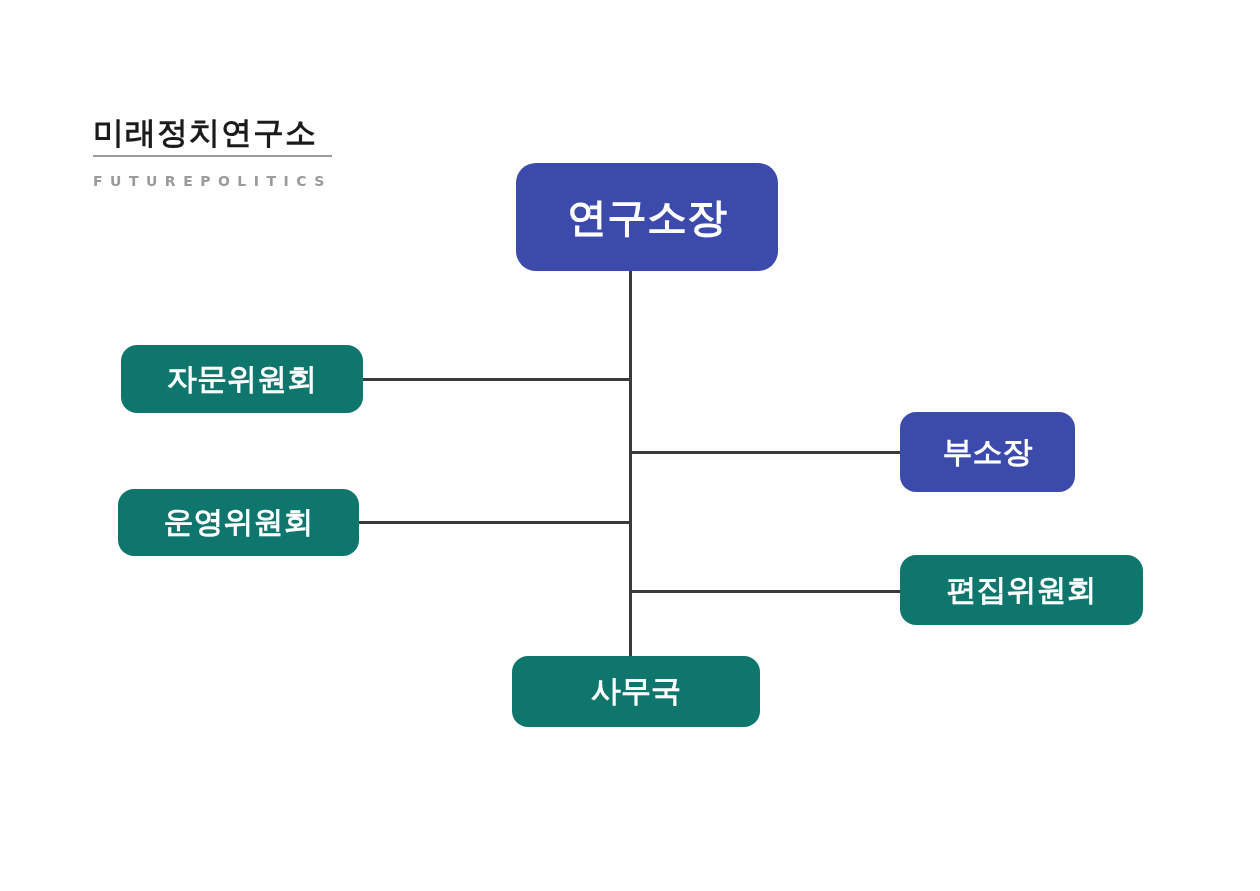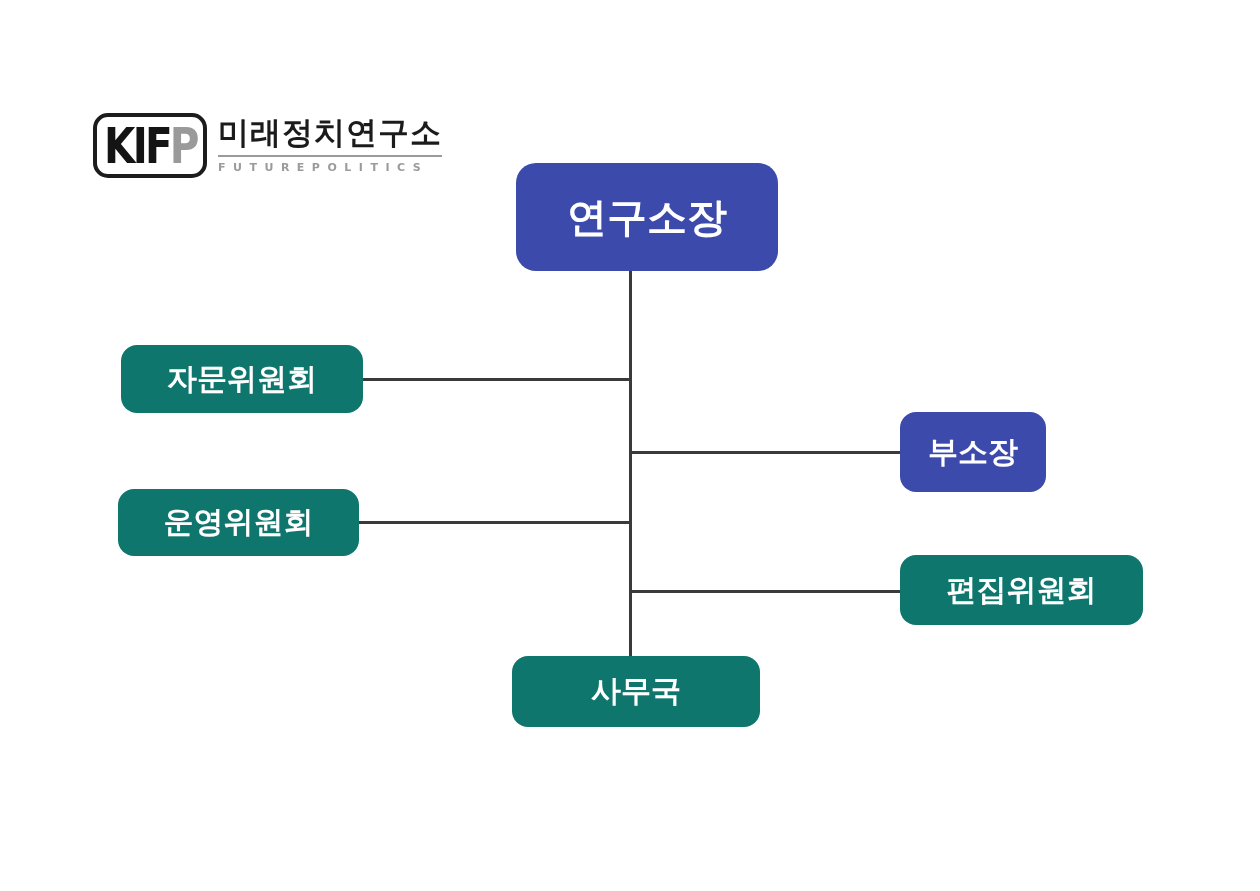--- a/index.html
+++ b/index.html
@@ -55,22 +55,22 @@
     font-size: 31px;
     font-weight: bold;
     color: #1b1b1b;
     letter-spacing: 1px;
     line-height: 1.15;
     padding-bottom: 4px;
     border-bottom: 2px solid #9a9a9a;
     white-space: nowrap;
   }
   .logo-english {
-    margin-top: 4px;
-    font-size: 11px;
+    margin-top: 16px;
+    font-size: 14px;
     font-weight: bold;
     color: #9b9b9b;
     letter-spacing: 7.5px;
     white-space: nowrap;
   }
 
   
   .line {
     position: absolute;
     background: #3a3a3a;
@@ -89,34 +89,31 @@
     justify-content: center;
     color: #ffffff;
     font-weight: bold;
     white-space: nowrap;
   }
   .node-primary   { background: #3c4aab; }
   .node-secondary { background: #0f766e; }
 
   .node-director  { left: 516px; top: 163px; width: 262px; height: 108px; border-radius: 20px; font-size: 40px; }
   .node-advisory  { left: 121px; top: 345px; width: 242px; height: 68px;  border-radius: 16px; font-size: 30px; }
-  .node-deputy    { left: 900px; top: 412px; width: 146px; height: 80px;  border-radius: 16px; font-size: 30px; }
+  .node-deputy    { left: 900px; top: 412px; width: 175px; height: 80px;  border-radius: 16px; font-size: 30px; }
   .node-steering  { left: 118px; top: 489px; width: 241px; height: 67px;  border-radius: 16px; font-size: 30px; }
   .node-editorial { left: 900px; top: 555px; width: 243px; height: 70px;  border-radius: 16px; font-size: 30px; }
   .node-office    { left: 512px; top: 656px; width: 248px; height: 71px;  border-radius: 16px; font-size: 30px; }
 </style>
 </head>
 <body>
 
 <div class="canvas">
 
   <div class="logo">
-    <div class="logo-badge">
-      <span class="logo-badge-text"><span class="logo-kif">KIF</span><span class="logo-p">P</span></span>
-    </div>
     <div class="logo-text">
       <div class="logo-korean">미래정치연구소</div>
       <div class="logo-english">FUTUREPOLITICS</div>
     </div>
   </div>
 
   <div class="line line-v-trunk"></div>
   <div class="line line-h-advisory"></div>
   <div class="line line-h-deputy"></div>
   <div class="line line-h-steering"></div>

